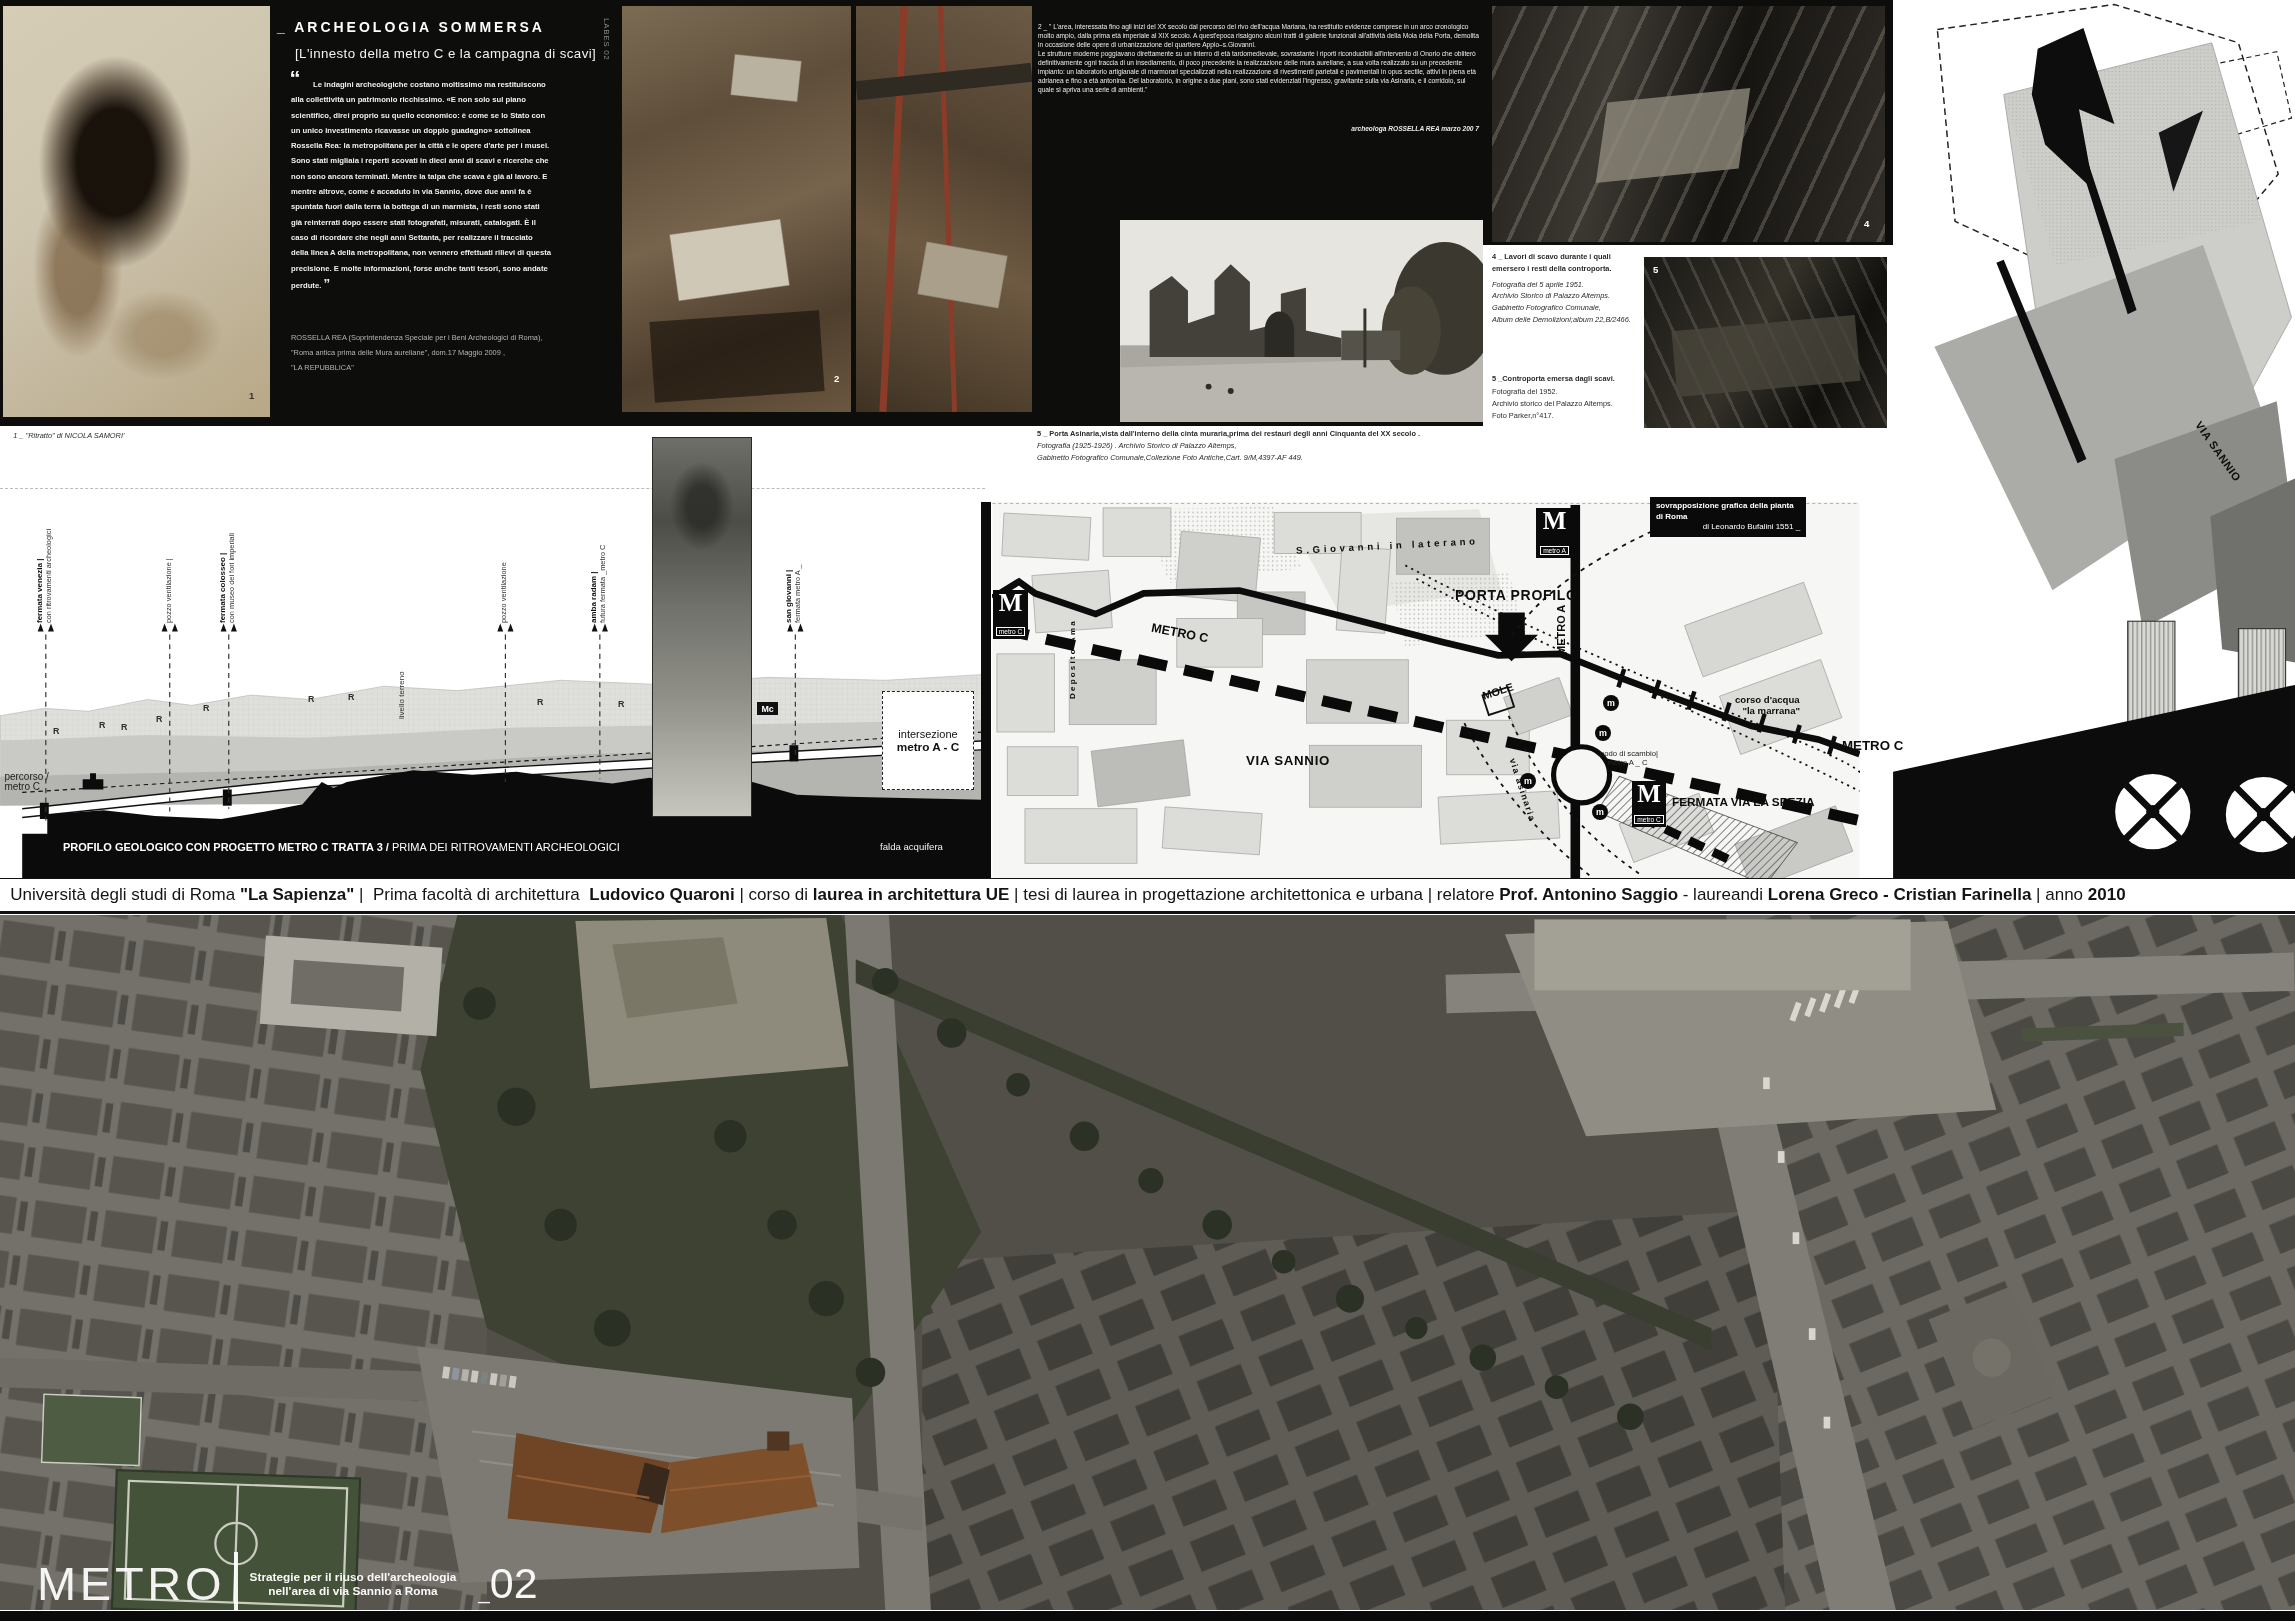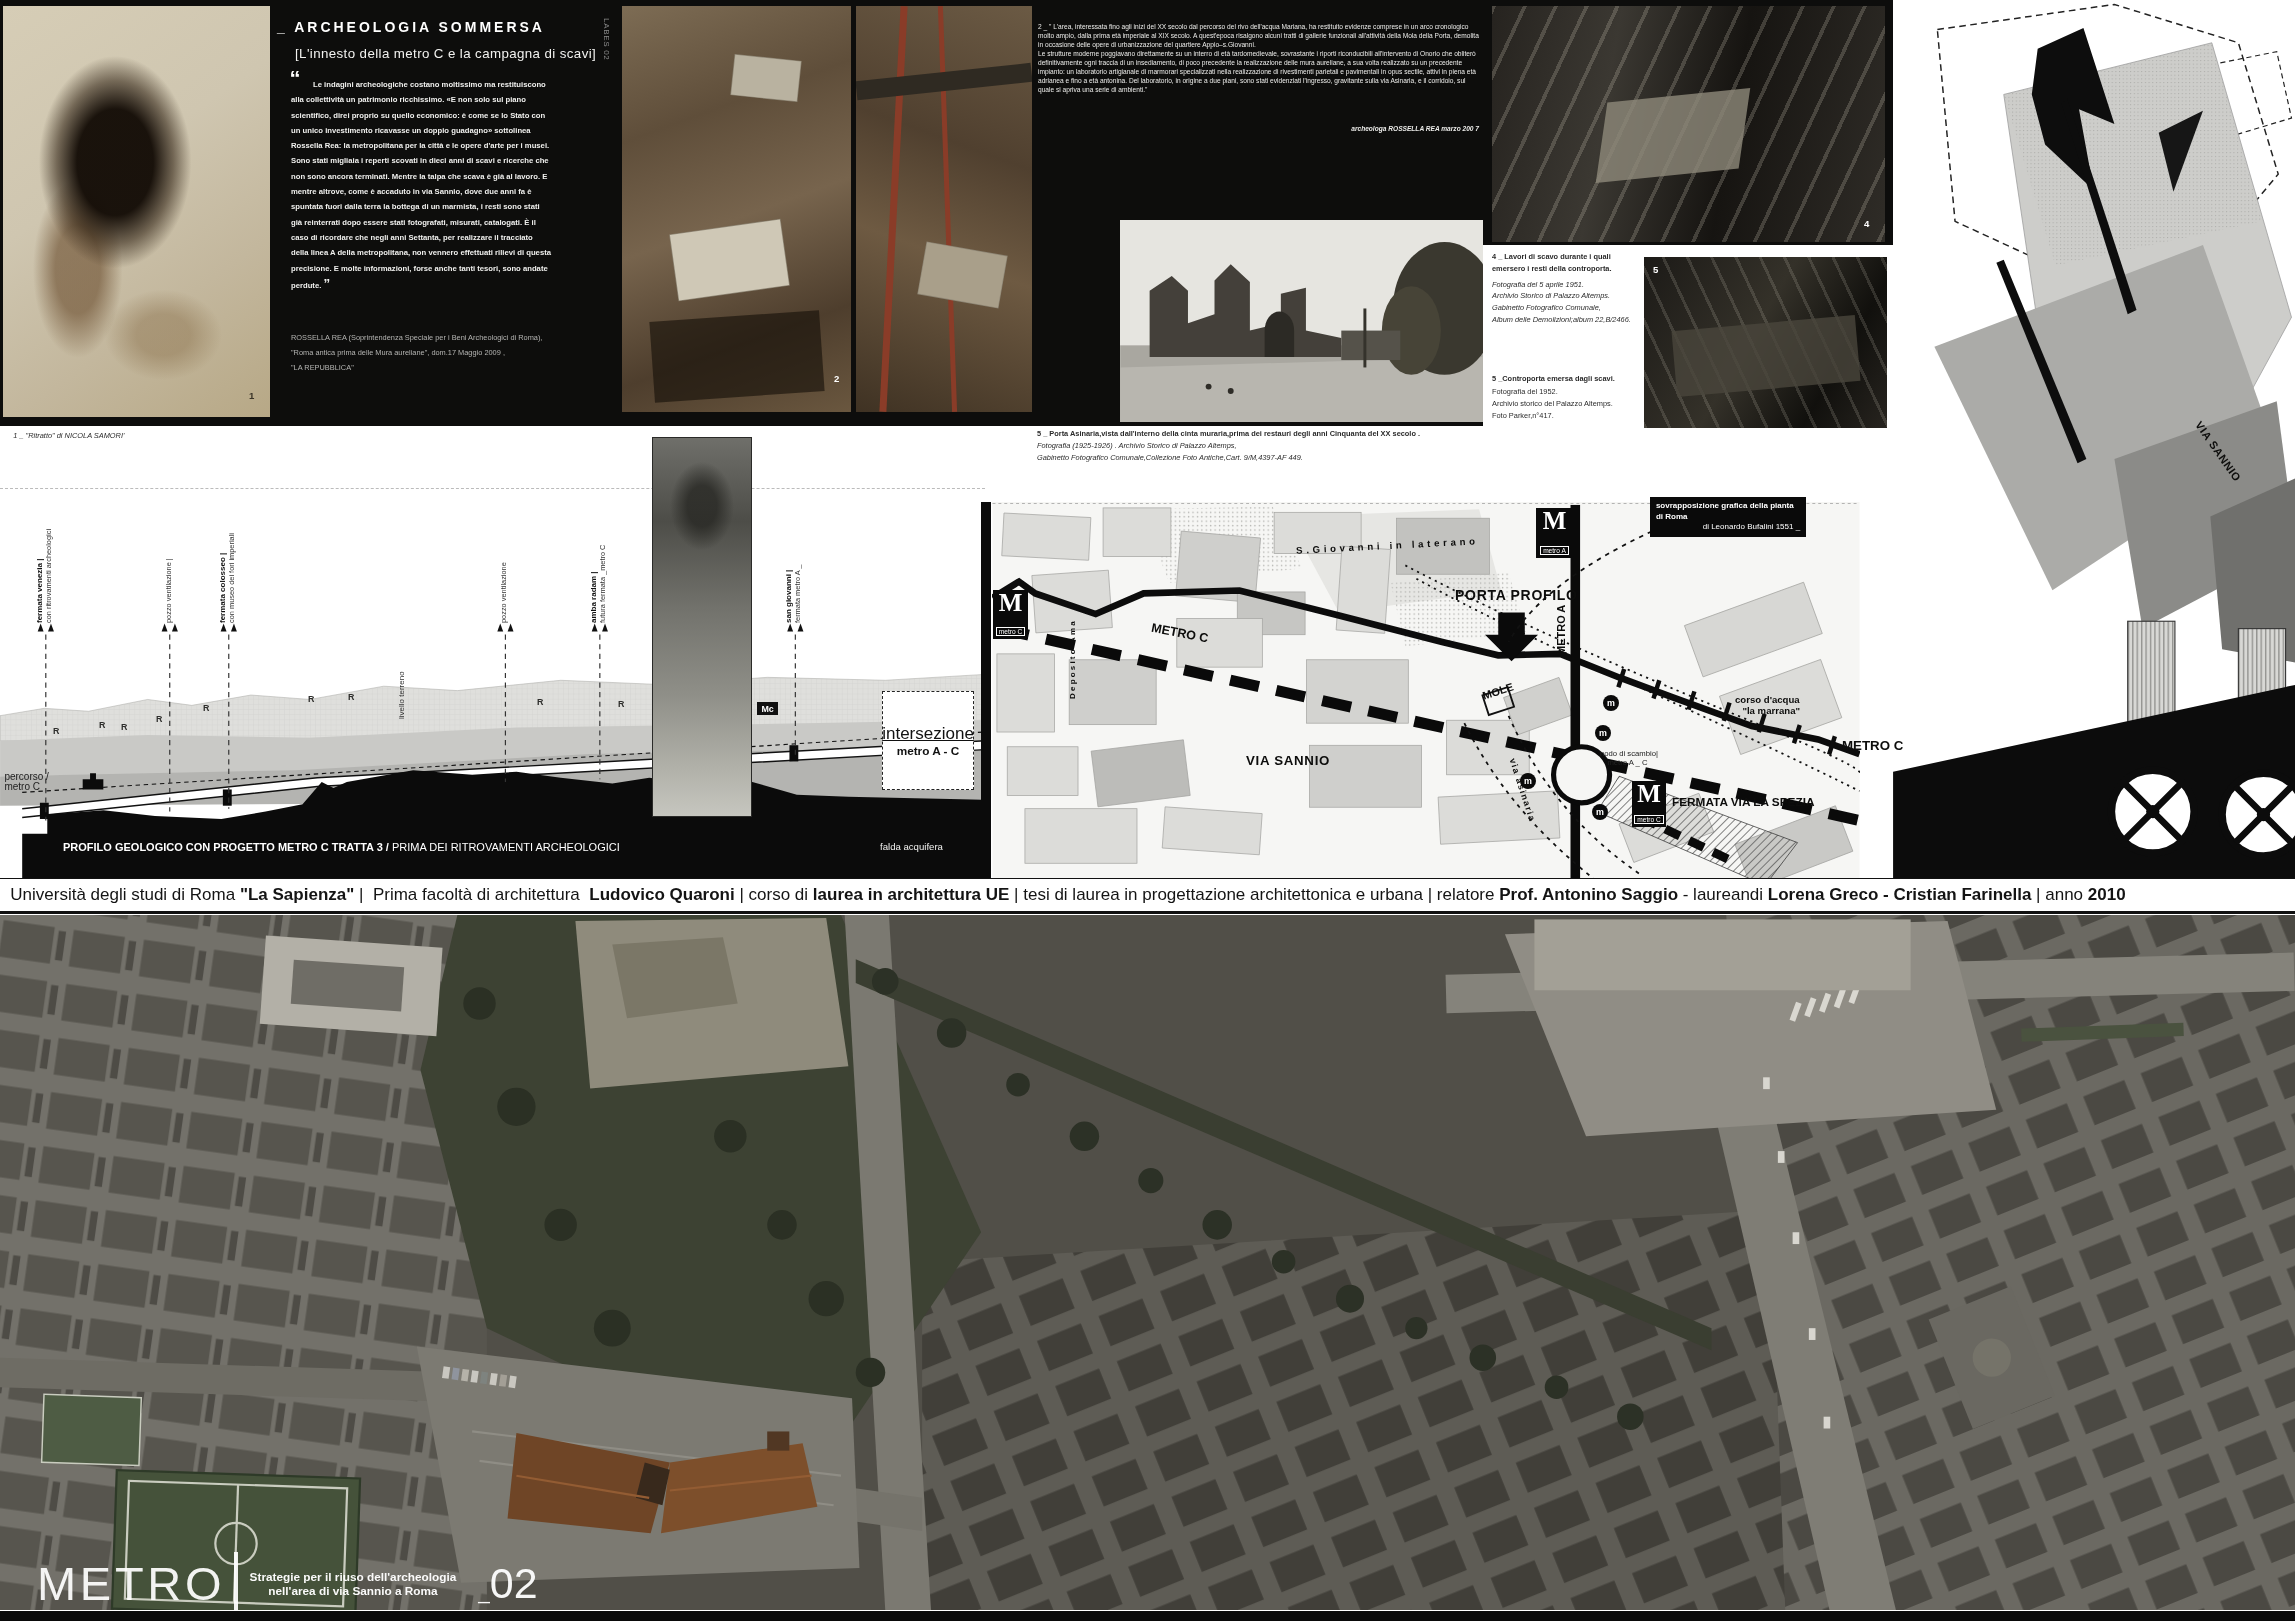--- a/index.html
+++ b/index.html
@@ -48,21 +48,21 @@
   
   .vlabel{transform:rotate(-90deg);transform-origin:0 0;white-space:nowrap;}
   .vlabel .b{display:block;font-size:8px;font-weight:bold;color:#111;line-height:9.6px;}
   .vlabel .l{display:block;font-size:7.4px;color:#333;line-height:8.9px;}
   .proftitle{font-size:11px;color:#fff;white-space:nowrap;}
   .proftitle .b{font-weight:bold;}
   .falda{font-size:9.6px;color:#f2f2f0;}
   .percorso{font-size:10px;color:#222;text-align:left;line-height:10.3px;}
   .interbox{width:90px;height:97px;border:1.5px dashed #222;background:#fff;
             display:flex;flex-direction:column;justify-content:center;align-items:center;}
-  .interbox .l1{font-size:17px;color:#111;text-decoration:underline;}
+  .interbox .l1{font-size:11px;color:#111;}
   .interbox .l2{font-size:11.8px;font-weight:bold;color:#111;}
   .mc{background:#111;color:#fff;font-size:8.9px;font-weight:bold;padding:1.5px 4.4px;}
   .rlet{font-size:8.9px;font-weight:bold;color:#2e2e2c;}
   
   .mbadge{background:#0a0a0a;display:flex;flex-direction:column;align-items:center;
           justify-content:space-between;padding:2.2px 2.2px 3px;box-sizing:border-box;}
   .mbadge .m{color:#fff;font-weight:bold;font-size:25px;line-height:.85;font-family:"Liberation Serif",serif;}
   .mbadge .lab{color:#fff;font-size:6.6px;border:0.7px solid #fff;padding:0 2.2px;white-space:nowrap;}
   .maplbl{font-weight:bold;color:#0d0d0c;white-space:nowrap;}
   .mcirc{width:16px;height:16px;border-radius:50%;background:#0a0a0a;color:#fff;font-size:8.9px;

